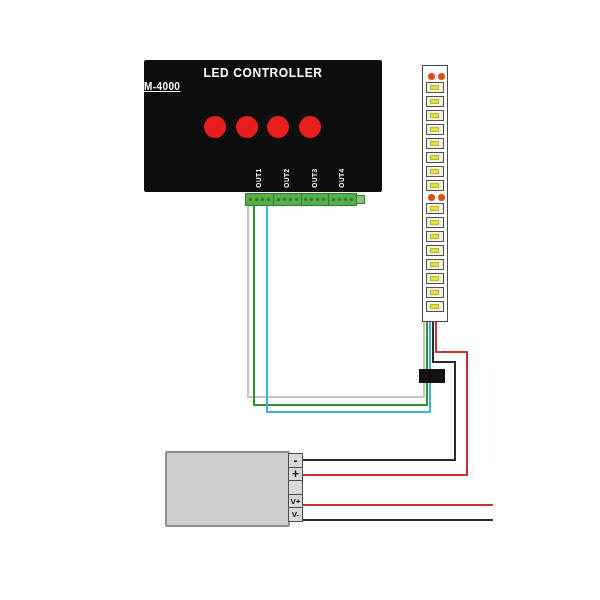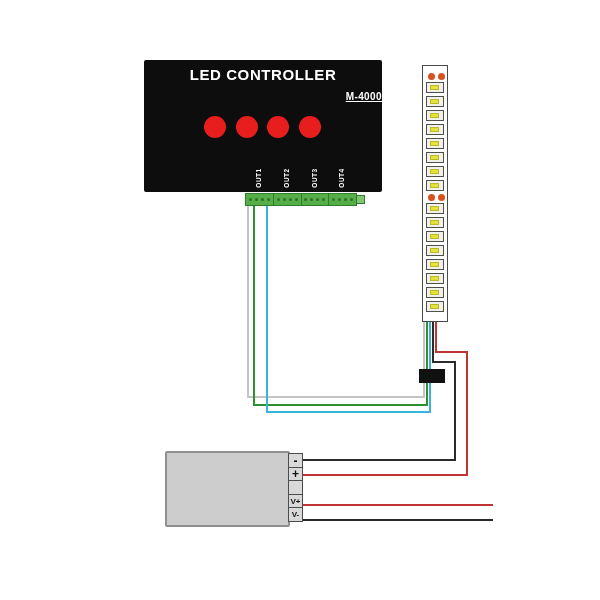--- a/index.html
+++ b/index.html
@@ -9,25 +9,25 @@
   }
   #wires-svg{position:absolute;left:0;top:0;z-index:1;}
 
   
   .controller{
     position:absolute;left:144px;top:60px;width:238px;height:132px;
     background:var(--controller-body);border-radius:2px;z-index:2;
   }
   .c-title{
     margin-top:6px;text-align:center;color:var(--controller-text);
-    font-weight:bold;font-size:15px;letter-spacing:0.6px;
+    font-weight:bold;font-size:12px;letter-spacing:0.6px;
   }
   .c-model{
-    text-align:right;color:var(--controller-text);
-    font-weight:bold;font-size:10px;letter-spacing:0.4px;margin-top:8px;text-decoration:underline;
+    text-align:left;color:var(--controller-text);
+    font-weight:bold;font-size:10px;letter-spacing:0.4px;margin-top:1px;text-decoration:underline;
   }
   .cbtn{
     position:absolute;top:56px;width:22px;height:22px;border-radius:50%;
     background:var(--button-red);
   }
   .outlab{
     position:absolute;top:108px;width:30px;height:20px;line-height:20px;
     text-align:center;transform:rotate(-90deg);color:var(--controller-text);
     font-size:6.5px;font-weight:bold;letter-spacing:0.5px;white-space:nowrap;
   }

